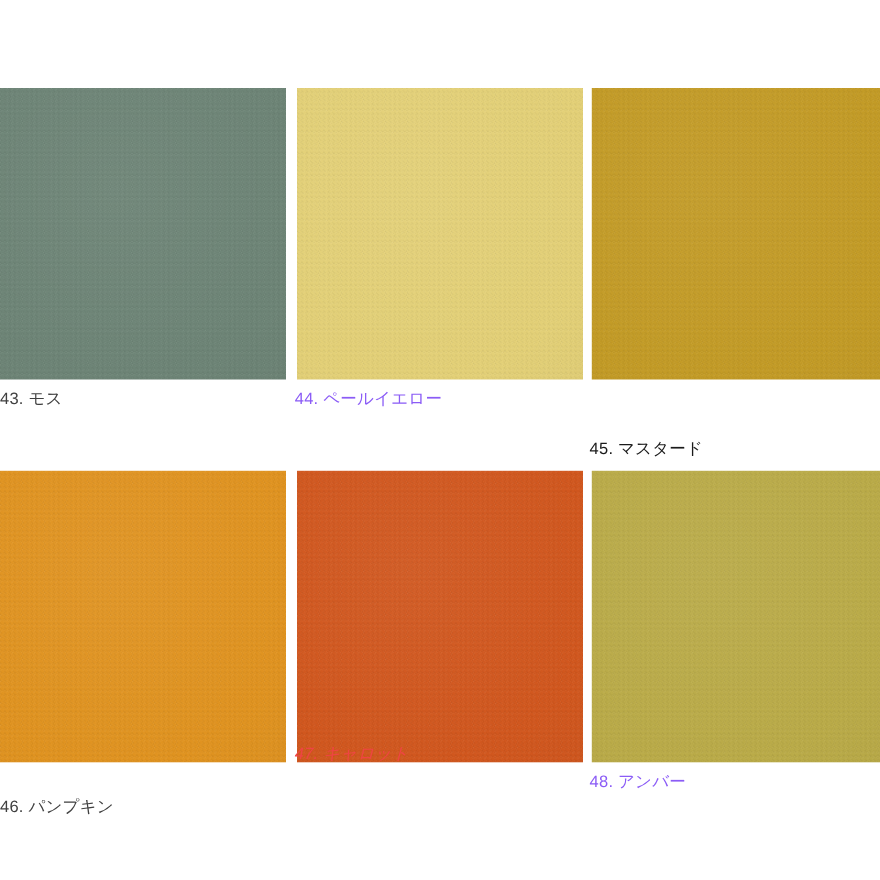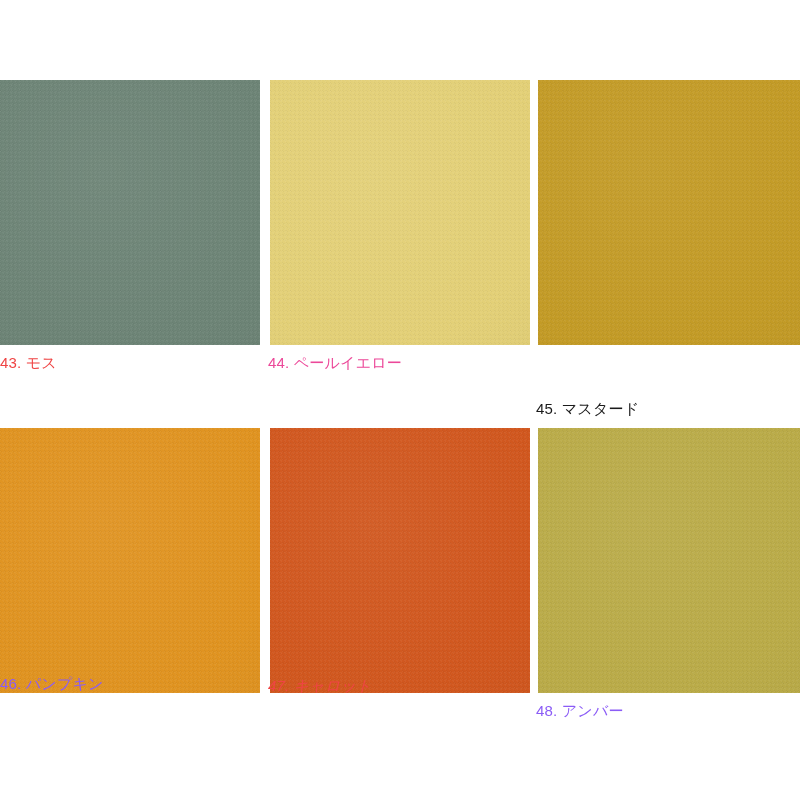--- a/index.html
+++ b/index.html
@@ -82,36 +82,36 @@
 </head>
 <body style="background: rgb(255, 255, 255);">
 
 <div class="page">
 
   <div class="swatch-grid">
 
     <div class="swatch-cell" style="left:0px; top:80px; width:260px; height:265px;">
       <div class="swatch-chip" style="background-color: rgb(109, 132, 118);"></div>
     </div>
-    <div class="swatch-label" style="left: 0px; top: 353px; color: #ef4444;">43. モス</div>
+    <div class="swatch-label" style="left: 0px; top: 353px; color: #404040;">43. モス</div>
 
     <div class="swatch-cell" style="left:270px; top:80px; width:260px; height:265px;">
       <div class="swatch-chip" style="background-color: rgb(227, 208, 119);"></div>
     </div>
-    <div class="swatch-label" style="left: 268px; top: 353px; color: #ec4899;">44. ペールイエロー</div>
+    <div class="swatch-label" style="left: 268px; top: 353px; color: #8b5cf6;">44. ペールイエロー</div>
 
     <div class="swatch-cell" style="left:538px; top:80px; width:262px; height:265px;">
       <div class="swatch-chip" style="background-color: rgb(195, 155, 38);"></div>
     </div>
     <div class="swatch-label" style="left: 536px; top: 353px; color: rgb(26, 26, 26); margin-top: 46px;">45. マスタード</div>
 
     <div class="swatch-cell" style="left:0px; top:428px; width:260px; height:265px;">
       <div class="swatch-chip" style="background-color: rgb(224, 147, 32);"></div>
     </div>
-    <div class="swatch-label" style="left: 0px; top: 674px; color: #8b5cf6; text-align: center;">46. パンプキン</div>
+    <div class="swatch-label" style="left: 0px; top: 724px; color: #404040; text-align: center;">46. パンプキン</div>
 
     <div class="swatch-cell" style="left:270px; top:428px; width:260px; height:265px;">
       <div class="swatch-chip" style="background-color: rgb(209, 87, 30);"></div>
     </div>
     <div class="swatch-label" style="left: 268px; top: 676px; color: #ef4444; font-style: italic;">47. キャロット</div>
 
     <div class="swatch-cell" style="left:538px; top:428px; width:262px; height:265px;">
       <div class="swatch-chip" style="background-color: rgb(186, 171, 72);"></div>
     </div>
     <div class="swatch-label" style="left: 536px; top: 701px; color: #8b5cf6;">48. アンバー</div>

